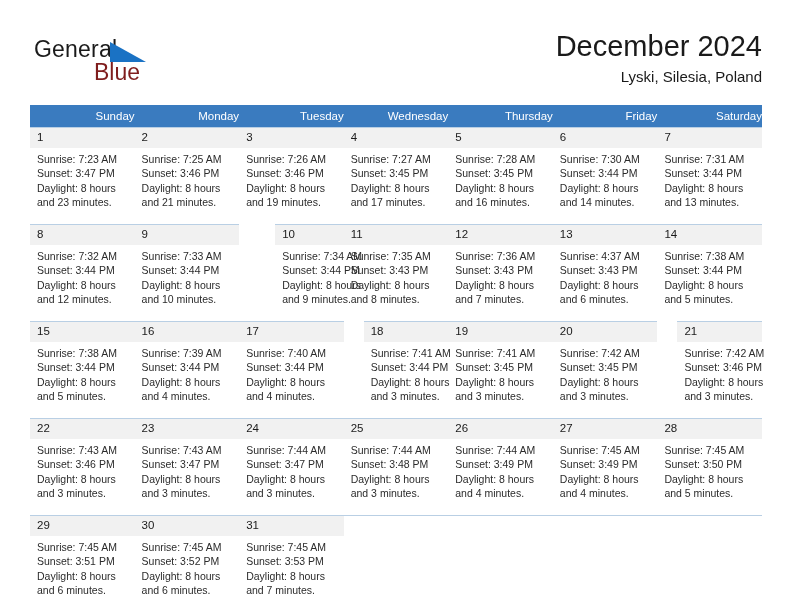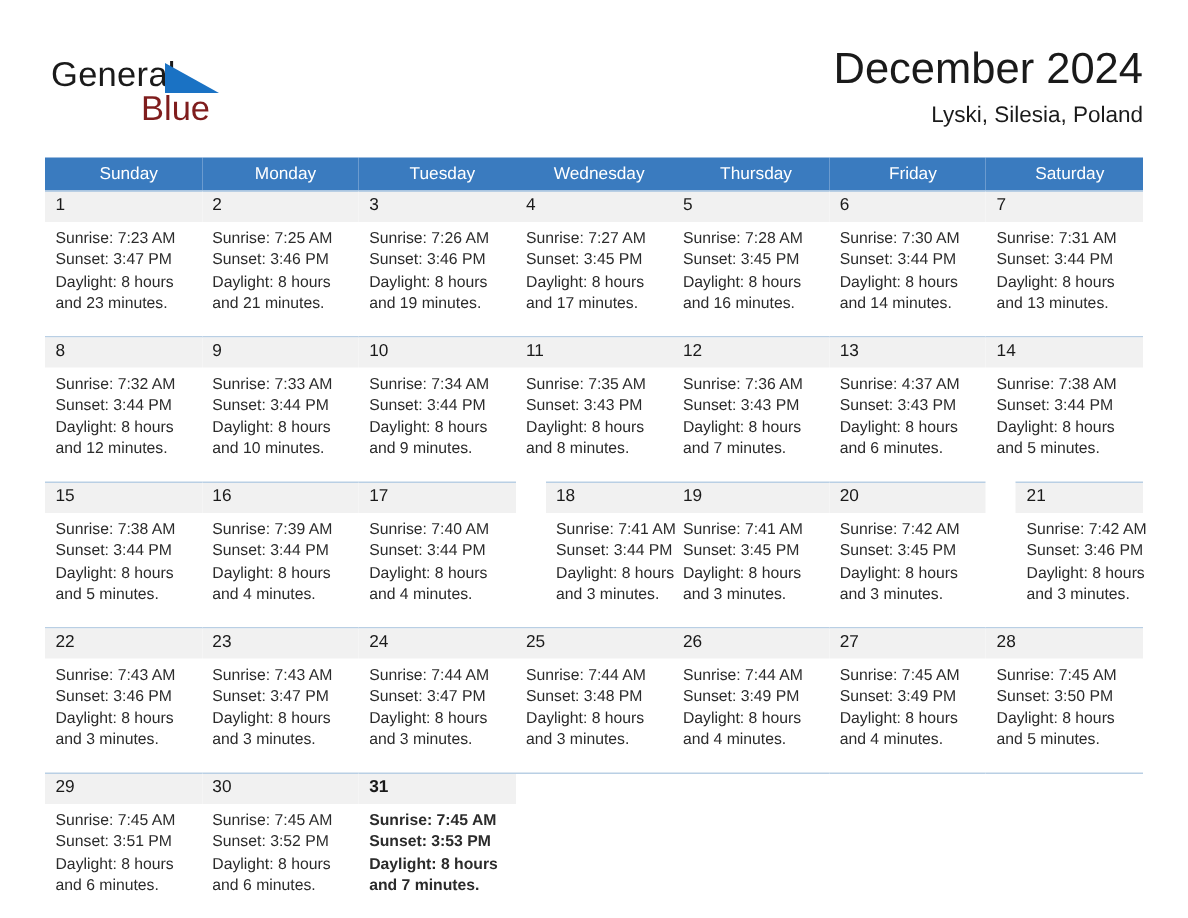--- a/index.html
+++ b/index.html
@@ -90,21 +90,21 @@
     top: 105px;
     width: 732px;
     border-collapse: collapse;
     table-layout: fixed;
   }
   .calendar th {
     background: #3a7bbf;
     color: #ffffff;
     font-weight: normal;
     font-size: 11.5px;
-    text-align: center;
+    text-align: right;
     padding: 5px 0 5px 7px;
     height: 11px;
     border: none;
   }
   .calendar td {
     vertical-align: top;
     padding: 0;
     border: none;
     width: 104.5px;
   }
@@ -273,21 +273,21 @@
               <div class="daynum" style="background: rgb(241, 241, 241);">9</div>
               <div class="details">
                 <div>Sunrise: 7:33 AM</div>
                 <div>Sunset: 3:44 PM</div>
                 <div>Daylight: 8 hours</div>
                 <div>and 10 minutes.</div>
               </div>
             </div>
           </td>
           <td>
-            <div class="daycell" style="border-top-color: rgb(185, 207, 228);">
+            <div class="daycell" style="border-top-color: rgb(185, 207, 228); margin-left: 36px;">
               <div class="daynum" style="background: rgb(241, 241, 241);">10</div>
               <div class="details">
                 <div>Sunrise: 7:34 AM</div>
                 <div>Sunset: 3:44 PM</div>
                 <div>Daylight: 8 hours</div>
                 <div>and 9 minutes.</div>
               </div>
             </div>
           </td>
           <td>
@@ -519,21 +519,21 @@
               <div class="daynum" style="background: rgb(241, 241, 241);">30</div>
               <div class="details">
                 <div>Sunrise: 7:45 AM</div>
                 <div>Sunset: 3:52 PM</div>
                 <div>Daylight: 8 hours</div>
                 <div>and 6 minutes.</div>
               </div>
             </div>
           </td>
           <td>
-            <div class="daycell" style="border-top-color: rgb(185, 207, 228); font-weight: bold;">
+            <div class="daycell" style="border-top-color: rgb(185, 207, 228);">
               <div class="daynum" style="background: rgb(241, 241, 241);">31</div>
               <div class="details">
                 <div>Sunrise: 7:45 AM</div>
                 <div>Sunset: 3:53 PM</div>
                 <div>Daylight: 8 hours</div>
                 <div>and 7 minutes.</div>
               </div>
             </div>
           </td>
           <td>

